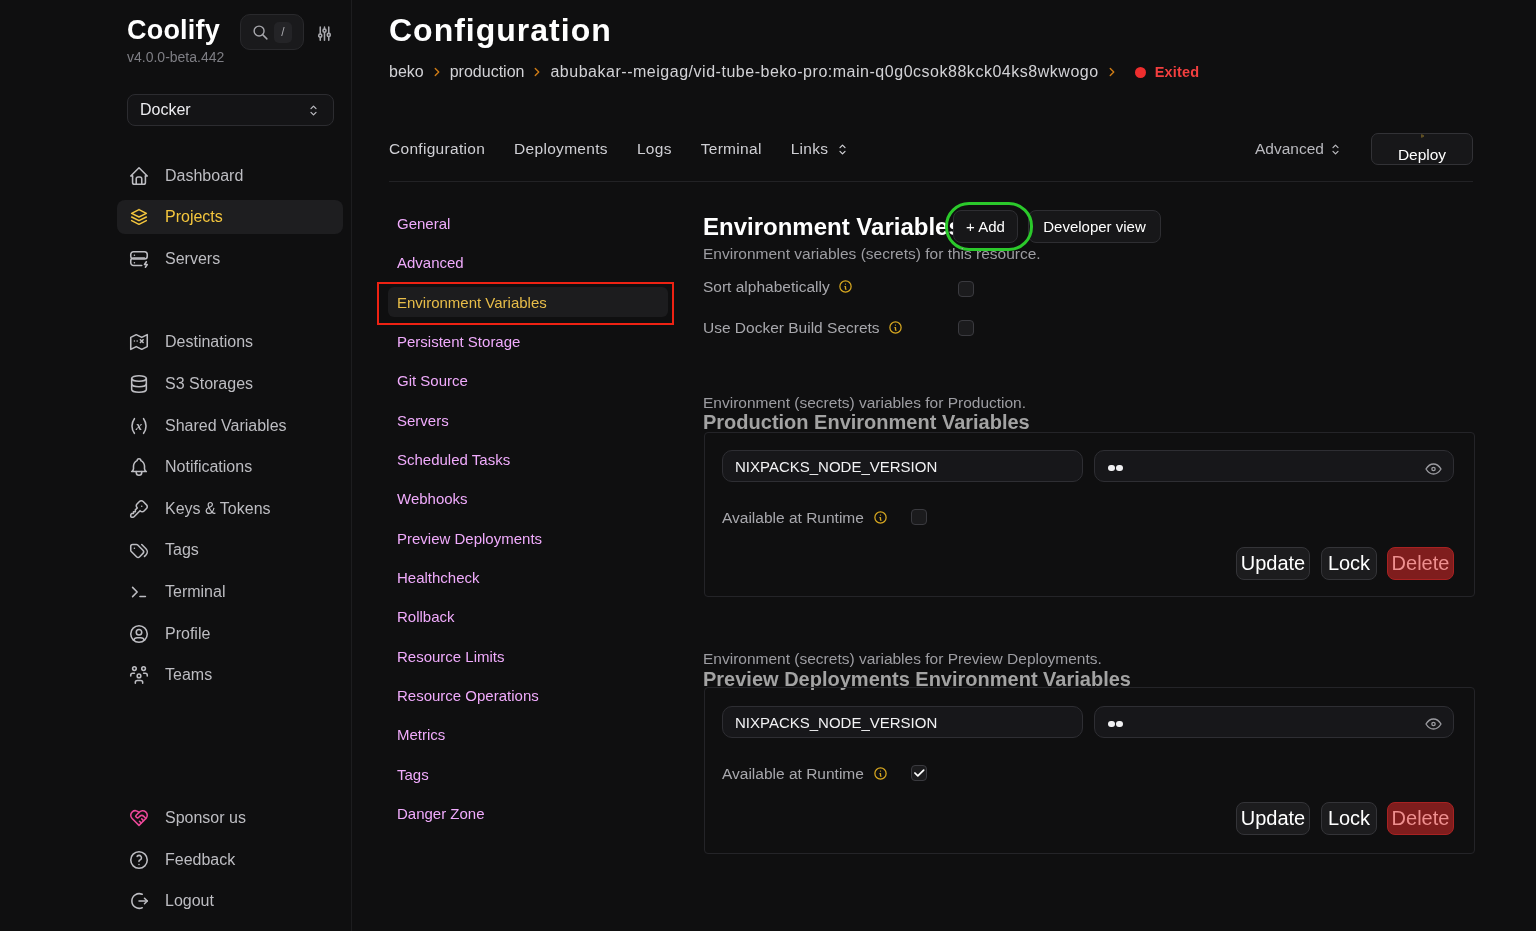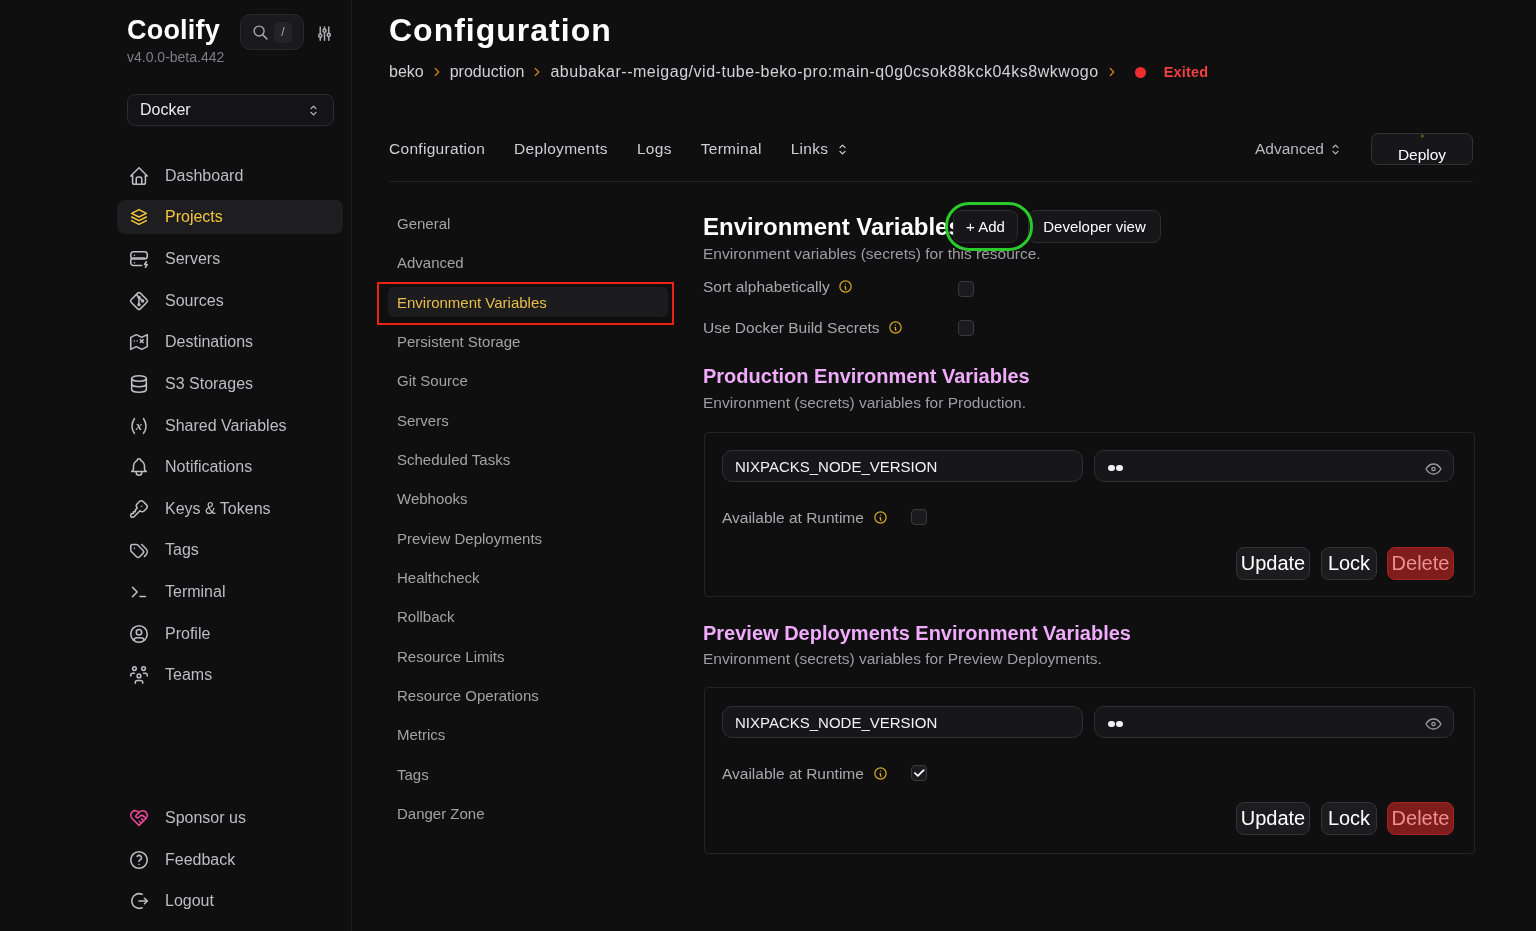--- a/index.html
+++ b/index.html
@@ -15,33 +15,33 @@
 #hosting { position:absolute; left:127px; top:94px; width:207px; height:32px; background:#141416; border:1px solid #2c2c30; border-radius:8px; color:#ececf0; font-size:16px; display:flex; align-items:center; padding:0 12px; }
 #hosting .chev { margin-left:auto; }
 .mitem { position:absolute; left:117px; width:226px; height:34px; border-radius:8px; display:flex; align-items:center; color:#bdbdc2; font-size:16px; }
 .mitem svg { margin-left:11px; }
 .mitem span { margin-left:15px; }
 .mitem.active { background:#1e1e20; color:#f4c63d; }
 
 #title { position:absolute; left:389px; top:12px; font-size:32px; letter-spacing:1px; font-weight:bold; color:#ffffff; }
 #crumbs { position:absolute; left:389px; top:63px; display:flex; align-items:center; font-size:16px; color:#d2d2d6; }
 #crumbs .sep { margin:0 6px; }
-#crumbs .exited { color:#f23f3f; font-weight:bold; font-size:14.5px; margin-left:10px; letter-spacing:0.2px; }
+#crumbs .exited { color:#f23f3f; font-weight:bold; font-size:14.5px; margin-left:1px; letter-spacing:0.2px; }
 #crumbs .dot { width:11px; height:11px; border-radius:50%; background:#ee2e2e; margin:0 8px 0 10px; }
 #tabs { position:absolute; left:389px; top:140px; display:flex; align-items:center; gap:29px; font-size:15.5px; letter-spacing:0.3px; color:#cfcfd4; }
 #advanced { position:absolute; left:1255px; top:140px; display:flex; align-items:center; gap:4px; font-size:15.5px; color:#b9b9be; }
 #deploy { position:absolute; left:1371px; top:133px; width:102px; height:32px; background:#171719; border:1px solid #323236; border-radius:7px; display:flex; align-items:center; justify-content:center; gap:8px; color:#fff; font-size:15.5px;flex-direction:column; }
 #hr1 { position:absolute; left:389px; top:181px; width:1084px; height:1px; background:#222225; }
 
-.snav { position:absolute; left:388px; width:280px; height:30px; display:flex; align-items:center; padding-left:9px; font-size:15px; color:#a3a3a3; border-radius:6px; }
+.snav { position:absolute; left:388px; width:280px; height:30px; display:flex; align-items:center; padding-left:9px; font-size:15px; color:#f0abfc; border-radius:6px; }
 .snav.active { background:#1c1c1e; color:#e8bd49; }
 #redbox { position:absolute; left:377px; top:282px; width:297px; height:43px; border:2.5px solid #ee2213; }
 
 .h2 { position:absolute; left:703px; font-size:24px; font-weight:bold; color:#ffffff; }
-.h3 { position:absolute; left:703px; font-size:20px; font-weight:bold; color:#f0abfc; }
+.h3 { position:absolute; left:703px; font-size:20px; font-weight:bold; color:#a3a3a3;margin-top:46px; }
 .desc { position:absolute; left:703px; font-size:15.5px; color:#9d9da2; }
 .btn { background:#171719; border:1px solid #2e2e32; border-radius:8px; color:#fff; font-size:15px; display:flex; align-items:center; justify-content:center; }
 #addbtn { position:absolute; left:953px; top:210px; width:65px; height:33px; }
 #devbtn { position:absolute; left:1028px; top:210px; width:133px; height:33px; }
 #greenbox { position:absolute; left:945px; top:202px; width:88px; height:49px; border:3.5px solid #2bc92b; border-radius:24px; }
 .row { position:absolute; left:703px; display:flex; align-items:center; font-size:15.5px; color:#a8a8ad; }
 .checkbox { width:16px; height:16px; background:#1b1b1d; border:1px solid #3a3a3f; border-radius:4px; }
 .bigbox { position:absolute; left:704px; width:771px; border:1px solid #242428; border-radius:4px; }
 .input { position:absolute; height:32px; background:#17171a; border:1px solid #2e2e33; border-radius:10px; color:#f2f2f4; font-size:15px; display:flex; align-items:center; padding:0 12px; }
 .abtn { position:absolute; height:33px; background:#1c1c1e; border:1px solid #343438; border-radius:8px; color:#fff; font-size:20px; display:flex; align-items:center; justify-content:center; }
@@ -94,32 +94,20 @@
   <div class="mitem" style="top:242px">
       <svg width="22" height="22" viewBox="0 0 24 24" fill="none" stroke="#bdbdc2" stroke-width="1.7" stroke-linecap="round" stroke-linejoin="round">
         <path d="M15 19h-9a3 3 0 0 1 -3 -3v-2a3 3 0 0 1 3 -3h12"></path>
         <path d="M3 7a3 3 0 0 1 3 -3h12a3 3 0 0 1 3 3v2a3 3 0 0 1 -3 3h-12a3 3 0 0 1 -3 -3z"></path>
         <path d="M7 8v.01"></path>
         <path d="M7 16v.01"></path>
         <path d="M20 15l-2 3h3l-2 3"></path>
       </svg>
       <span>Servers</span>
     </div>
-  <div class="mitem" style="top:284px">
-      <svg width="22" height="22" viewBox="0 0 24 24" fill="none" stroke="#bdbdc2" stroke-width="1.7" stroke-linecap="round" stroke-linejoin="round">
-        <path d="M16 12m-1 0a1 1 0 1 0 2 0a1 1 0 1 0 -2 0"></path>
-        <path d="M12 8m-1 0a1 1 0 1 0 2 0a1 1 0 1 0 -2 0"></path>
-        <path d="M12 16m-1 0a1 1 0 1 0 2 0a1 1 0 1 0 -2 0"></path>
-        <path d="M12 15v-6"></path>
-        <path d="M15 11l-2 -2"></path>
-        <path d="M11 7l-1.9 -1.9"></path>
-        <path d="M13.41 3.41l7.18 7.18a2 2 0 0 1 0 2.82l-7.18 7.18a2 2 0 0 1 -2.82 0l-7.18 -7.18a2 2 0 0 1 0 -2.82l7.18 -7.18a2 2 0 0 1 2.82 0z"></path>
-      </svg>
-      <span>Sources</span>
-    </div>
   <div class="mitem" style="top:325px">
       <svg width="22" height="22" viewBox="0 0 24 24" fill="none" stroke="#bdbdc2" stroke-width="1.7" stroke-linecap="round" stroke-linejoin="round">
         <path d="M3 7l6 -3l6 3l6 -3v13l-6 3l-6 -3l-6 3z"></path>
         <path d="M7 11v.01"></path>
         <path d="M10 11v.01"></path>
         <path d="M13.5 9.5l3 3"></path>
         <path d="M16.5 9.5l-3 3"></path>
       </svg>
       <span>Destinations</span>
     </div>

